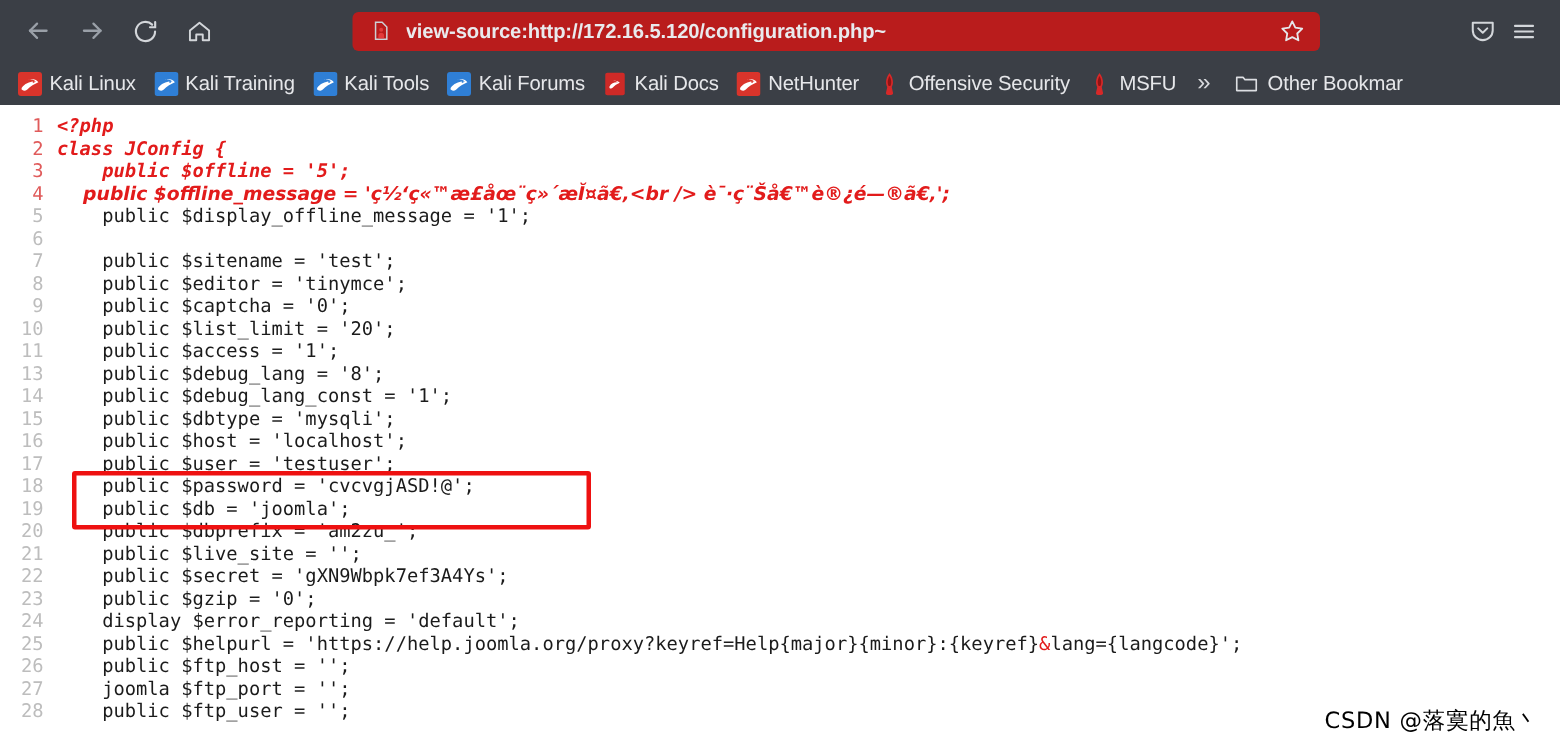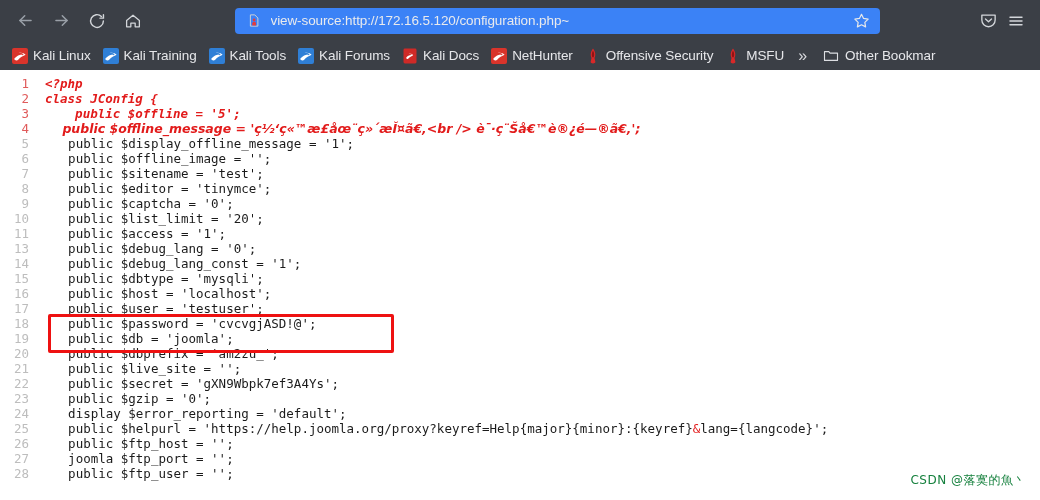--- a/index.html
+++ b/index.html
@@ -40,28 +40,29 @@
   }
   .nav-btn svg { display: block; }
 
   .urlbar-wrap {
     flex: 1 1 auto;
     display: flex;
     justify-content: center;
     min-width: 0;
   }
   .urlbar {
-    background: #3b82f6;
+    background: #b91c1c;
     height: 26px;
     width: 645px;
     border-radius: 4px;
     display: flex;
     align-items: center;
     padding: 0 6px 0 10px;
     box-sizing: border-box;
+    font-weight: bold;
   }
   .urlbar .site-icon {
     width: 17px;
     height: 17px;
     flex: 0 0 auto;
     margin-right: 9px;
     display: flex;
     align-items: center;
     justify-content: center;
   }
@@ -169,38 +170,37 @@
   }
   .code-text {
     color: #1b1b1b;
     white-space: pre;
   }
   .code-line.hl .ln { color: #e05b5b; }
   .code-line.hl .code-text {
     color: #e21b1b;
     font-weight: bold;
     font-style: italic;
-    margin-left: 7px;
   }
   .amp { color: #e21b1b; }
   .mojibake { font-family: "DejaVu Sans", sans-serif; }
 
   .redbox {
     position: absolute;
     border: 3px solid #ee1111;
     border-radius: 2px;
     pointer-events: none;
   }
 
   .watermark {
     position: absolute;
     right: 14px;
     bottom: 12px;
-    color: #15803d;
-    font-size: 12px;
+    color: #000000;
+    font-size: 15px;
     font-family: "DejaVu Sans", sans-serif;
     white-space: nowrap;
     letter-spacing: 0.5px;
   }
 </style>
 </head>
 <body>
 
 <div class="browser-chrome">
 
@@ -339,27 +339,27 @@
       </div>
     </div>
 </div>
 
 <div class="source-view" id="source-view">
   <div class="code-line hl"><span class="ln">1</span><span class="code-text">&lt;?php</span></div>
     <div class="code-line hl"><span class="ln">2</span><span class="code-text">class JConfig {</span></div>
     <div class="code-line hl"><span class="ln">3</span><span class="code-text">    public $offline = '5';</span></div>
     <div class="code-line hl"><span class="ln">4</span><span class="code-text mojibake">    public $offline_message = 'ç½‘ç«™æ£åœ¨ç»´æĬ¤ã€‚&lt;br /&gt; è¯·ç¨Šå€™è®¿é—®ã€‚';</span></div>
     <div class="code-line"><span class="ln">5</span><span class="code-text">    public $display_offline_message = '1';</span></div>
-    <div class="code-line"><span class="ln">6</span><span class="code-text">    public $offline_image = '';</span></div>
+    <div class="code-line"><span class="ln">6</span></div>
     <div class="code-line"><span class="ln">7</span><span class="code-text">    public $sitename = 'test';</span></div>
     <div class="code-line"><span class="ln">8</span><span class="code-text">    public $editor = 'tinymce';</span></div>
     <div class="code-line"><span class="ln">9</span><span class="code-text">    public $captcha = '0';</span></div>
     <div class="code-line"><span class="ln">10</span><span class="code-text">    public $list_limit = '20';</span></div>
     <div class="code-line"><span class="ln">11</span><span class="code-text">    public $access = '1';</span></div>
-    <div class="code-line"><span class="ln">13</span><span class="code-text">    public $debug_lang = '0';</span></div>
+    <div class="code-line"><span class="ln">13</span><span class="code-text">    public $debug_lang = '8';</span></div>
     <div class="code-line"><span class="ln">14</span><span class="code-text">    public $debug_lang_const = '1';</span></div>
     <div class="code-line"><span class="ln">15</span><span class="code-text">    public $dbtype = 'mysqli';</span></div>
     <div class="code-line"><span class="ln">16</span><span class="code-text">    public $host = 'localhost';</span></div>
     <div class="code-line"><span class="ln">17</span><span class="code-text">    public $user = 'testuser';</span></div>
     <div class="code-line"><span class="ln">18</span><span class="code-text">    public $password = 'cvcvgjASD!@';</span></div>
     <div class="code-line"><span class="ln">19</span><span class="code-text">    public $db = 'joomla';</span></div>
     <div class="code-line"><span class="ln">20</span><span class="code-text">    public $dbprefix = 'am2zu_';</span></div>
     <div class="code-line"><span class="ln">21</span><span class="code-text">    public $live_site = '';</span></div>
     <div class="code-line"><span class="ln">22</span><span class="code-text">    public $secret = 'gXN9Wbpk7ef3A4Ys';</span></div>
     <div class="code-line"><span class="ln">23</span><span class="code-text">    public $gzip = '0';</span></div>

